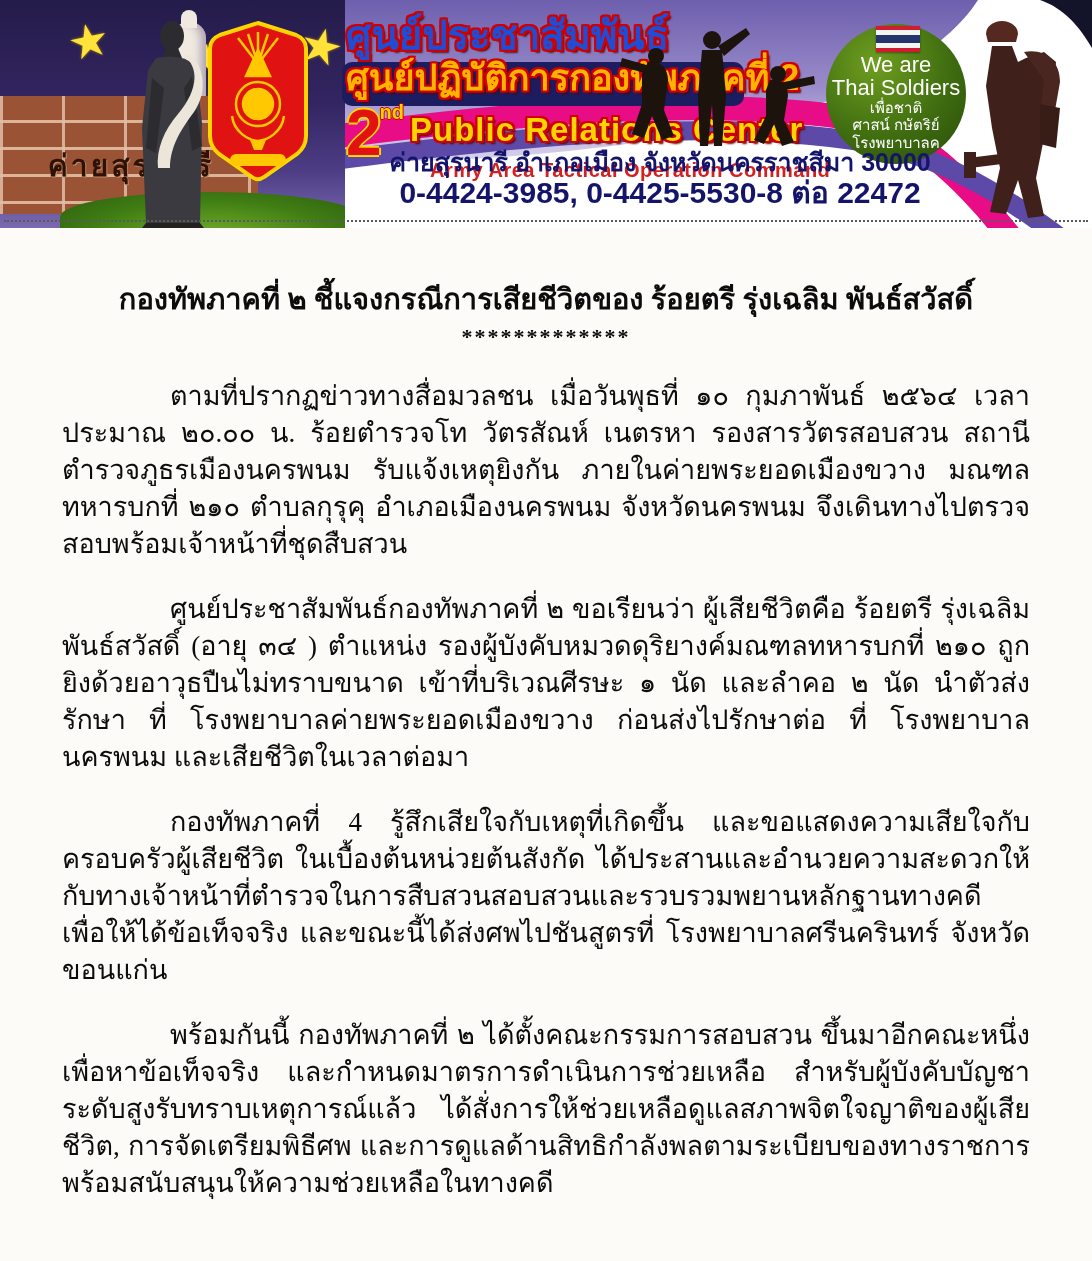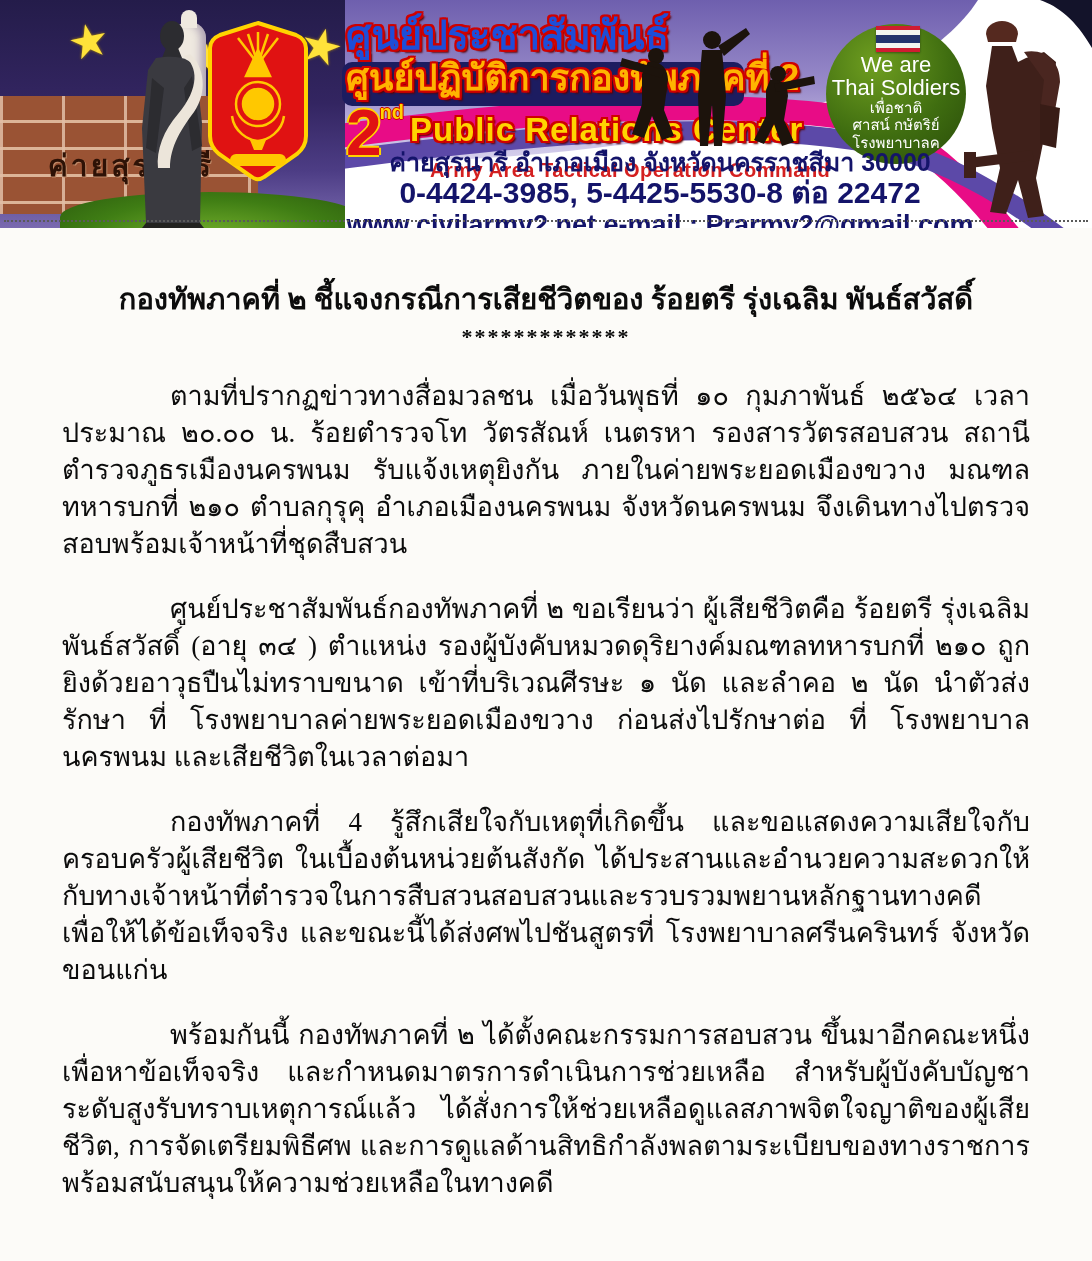--- a/index.html
+++ b/index.html
@@ -173,22 +173,21 @@
         <path d="M16,144 L28,144 L28,170 L16,170 Z"></path>
       </g>
     </svg>
 
     <svg class="black-corner" width="60" height="48" viewBox="0 0 60 48">
       <path d="M8,0 L60,0 L60,48 C44,20 26,6 8,0 Z" fill="#13132a"></path>
     </svg>
 
     <div class="contact">
       <div class="c1">ค่ายสุรนารี อำเภอเมือง จังหวัดนครราชสีมา 30000</div>
-      <div class="c2">0-4424-3985, 5-4425-5530-8 ต่อ 22472</div>
-      <div class="c3">www.civilarmy2.net e-mail : Prarmy2@gmail.com</div>
+      <div class="c2">0-4424-3985, 0-4425-5530-8 ต่อ 22472</div>
     </div>
 
     <div class="dotted"></div>
   </div>
 
   <div class="doc">
     <div class="doc-title">กองทัพภาคที่ ๒ ชี้แจงกรณีการเสียชีวิตของ ร้อยตรี รุ่งเฉลิม พันธ์สวัสดิ์</div>
     <div class="title-sep">*************</div>
 
     <p>ตามที่ปรากฏข่าวทางสื่อมวลชน เมื่อวันพุธที่ ๑๐ กุมภาพันธ์ ๒๕๖๔ เวลาประมาณ ๒๐.๐๐ น. ร้อยตำรวจโท วัตรสัณห์ เนตรหา รองสารวัตรสอบสวน สถานีตำรวจภูธรเมืองนครพนม รับแจ้งเหตุยิงกัน ภายในค่ายพระยอดเมืองขวาง มณฑลทหารบกที่ ๒๑๐ ตำบลกุรุคุ อำเภอเมืองนครพนม จังหวัดนครพนม จึงเดินทางไปตรวจสอบพร้อมเจ้าหน้าที่ชุดสืบสวน</p>

